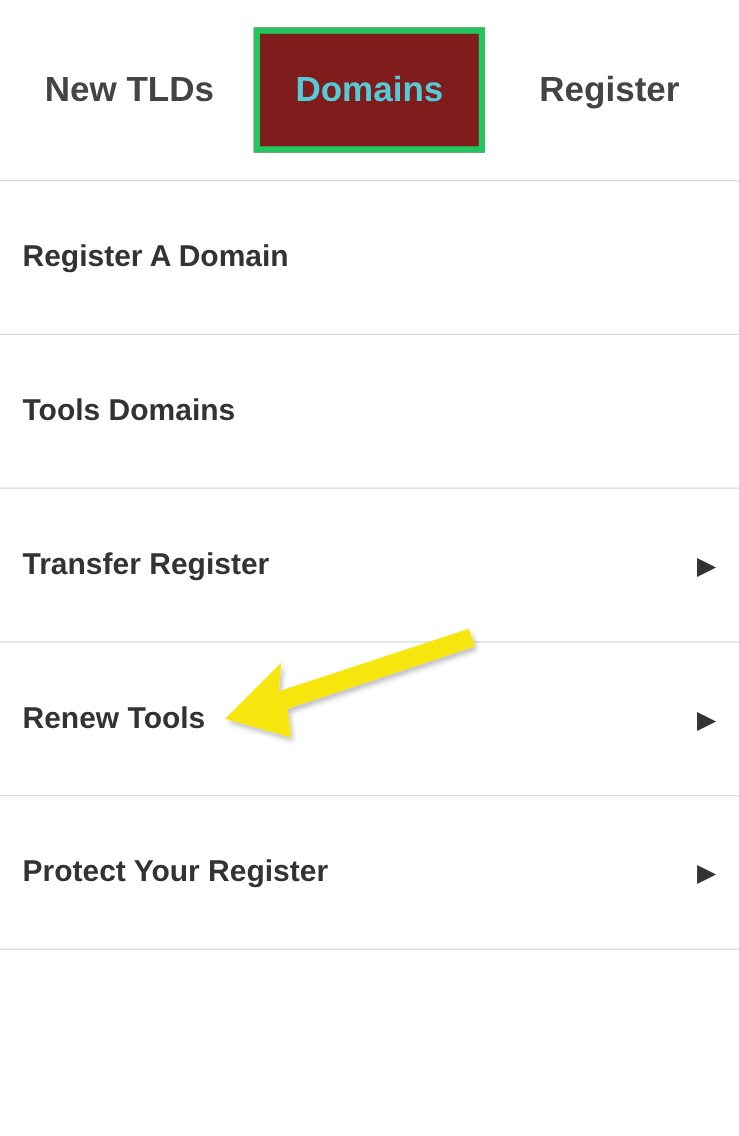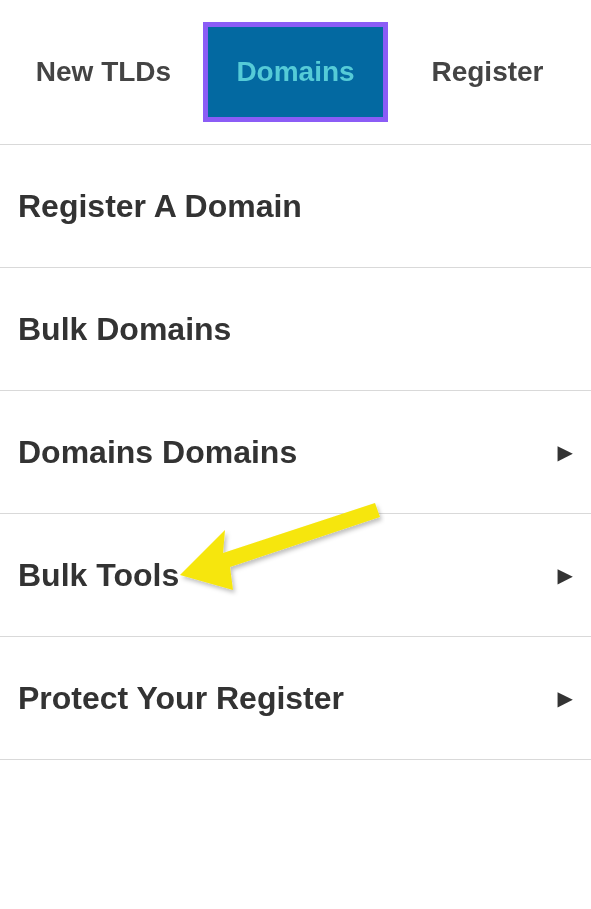--- a/index.html
+++ b/index.html
@@ -25,35 +25,35 @@
       display: flex;
       align-items: center;
       justify-content: center;
       font-size: 28px;
       font-weight: bold;
       color: #444444;
       cursor: pointer;
       margin: 18px 6px;
     }
     .tab-active {
-      background: #0369a1;
+      background: #7f1d1d;
       color: #55cbd7;
-      border: 5px solid #8b5cf6;
+      border: 5px solid #22c55e;
     }
     .menu-item {
       display: flex;
       align-items: center;
       justify-content: space-between;
       padding: 0 18px;
       height: 123px;
       border-bottom: 1px solid #d9d9d9;
       cursor: pointer;
     }
     .menu-item-label {
-      font-size: 32px;
+      font-size: 24px;
       font-weight: bold;
       color: #333333;
     }
     .chevron {
       font-size: 20px;
       color: #333333;
     }
     .annotation-arrow {
       position: absolute;
       left: 175px;
@@ -79,31 +79,31 @@
     <div class="tab">
       <span>Register</span>
     </div>
   </div>
 
   <div class="menu-item">
     <span class="menu-item-label">Register A Domain</span>
   </div>
 
   <div class="menu-item">
-    <span class="menu-item-label">Bulk Domains</span>
+    <span class="menu-item-label">Tools Domains</span>
   </div>
 
   <div class="menu-item">
-    <span class="menu-item-label">Domains Domains</span>
+    <span class="menu-item-label">Transfer Register</span>
     <span class="chevron">▶</span>
   </div>
 
 
   <div class="menu-item">
-    <span class="menu-item-label">Bulk Tools</span>
+    <span class="menu-item-label">Renew Tools</span>
     <span class="chevron">▶</span>
   </div>
 
   <div class="menu-item">
     <span class="menu-item-label">Protect Your Register</span>
     <span class="chevron">▶</span>
   </div>
 
   <svg class="annotation-arrow" width="210" height="105" viewBox="0 0 210 105">
     <defs>

